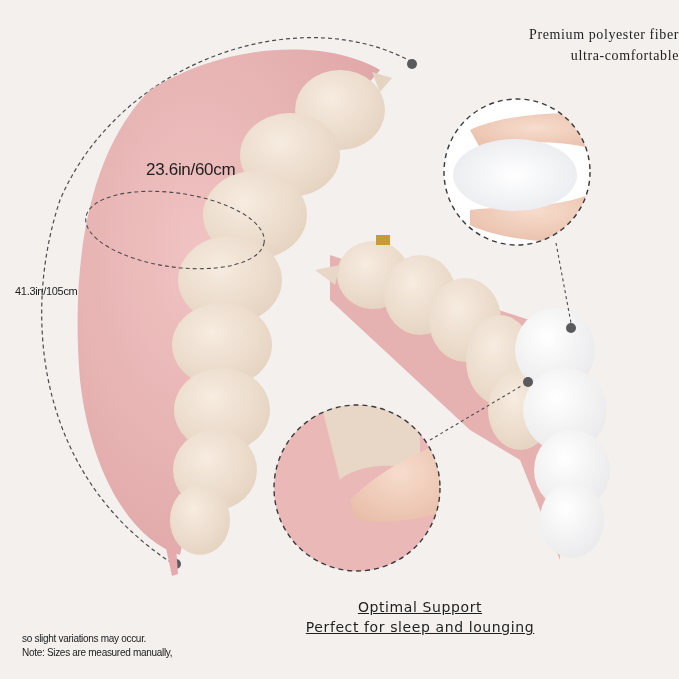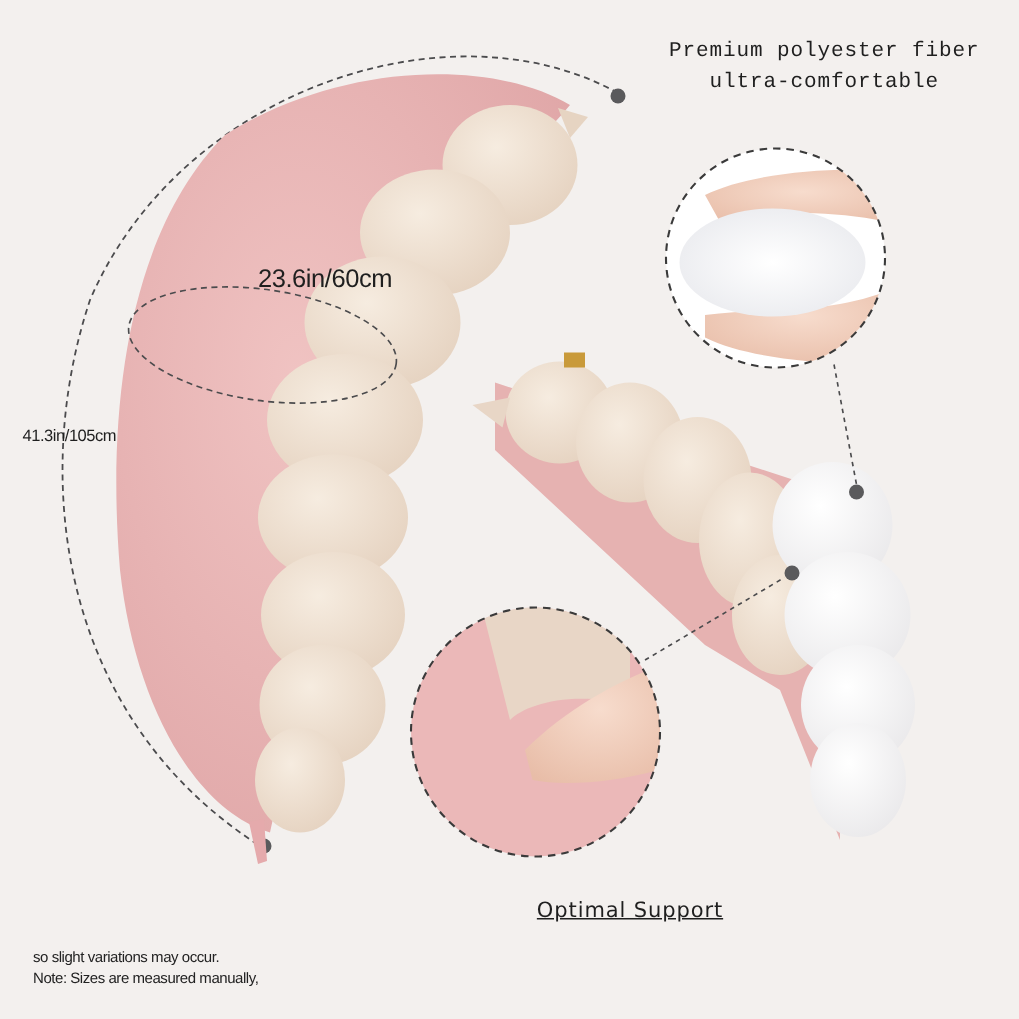--- a/index.html
+++ b/index.html
@@ -1,22 +1,22 @@
 <!DOCTYPE html>
 <html><head>
 <meta charset="utf-8">
 <style>
   html, body { margin:0; padding:0; }
   body { width:679px; height:679px; background:#f3f0ee; position:relative; overflow:hidden;
          font-family:"Liberation Sans", sans-serif; }
   .canvas { position:absolute; left:0; top:0; width:679px; height:679px; }
   .txt { position:absolute; color:#1f1f1f; white-space:nowrap; }
-  .feature-top { left:420px; top:24px; width:259px; text-align:center; font-size:14px; line-height:21px; letter-spacing:0.6px; font-family:Liberation Mono, monospace; }
+  .feature-top { left:420px; top:24px; width:259px; text-align:right; font-size:14px; line-height:21px; letter-spacing:0.6px; font-family:Liberation Serif, serif; }
   .feature-bottom { left:280px; top:597px; width:280px; text-align:center; font-size:14px; line-height:20px; letter-spacing:0.6px; font-family:"DejaVu Sans", sans-serif;text-decoration:underline; }
-  .dim-width { left:146px; top:176px; font-size:17px; letter-spacing:-0.3px;margin-left:26px; }
+  .dim-width { left:146px; top:160px; font-size:17px; letter-spacing:-0.3px; }
   .dim-length { left:15px; top:285px; font-size:11px; letter-spacing:-0.3px; }
   .note { left:22px; top:632px; font-size:10px; line-height:14px; letter-spacing:-0.3px; color:#222; }
   .line { display:block; }
 </style>
 </head>
 <body>
 
 <svg class="canvas" viewBox="0 0 679 679" xmlns="http://www.w3.org/2000/svg">
   <defs>
     <radialGradient id="pinkG" cx="0.4" cy="0.4" r="0.8">
@@ -118,18 +118,19 @@
 <div class="txt feature-top">
   <span class="line">Premium polyester fiber</span>
   <span class="line">ultra-comfortable</span>
 </div>
 
 <div class="txt dim-width">23.6in/60cm</div>
 <div class="txt dim-length">41.3in/105cm</div>
 
 <div class="txt feature-bottom">
   <span class="line">Optimal Support</span>
+  <span class="line">Perfect for sleep and lounging</span>
 </div>
 
 <div class="txt note">
   <span class="line">so slight variations may occur.</span>
   <span class="line">Note: Sizes are measured manually,</span>
 </div>
 
 </body></html>

